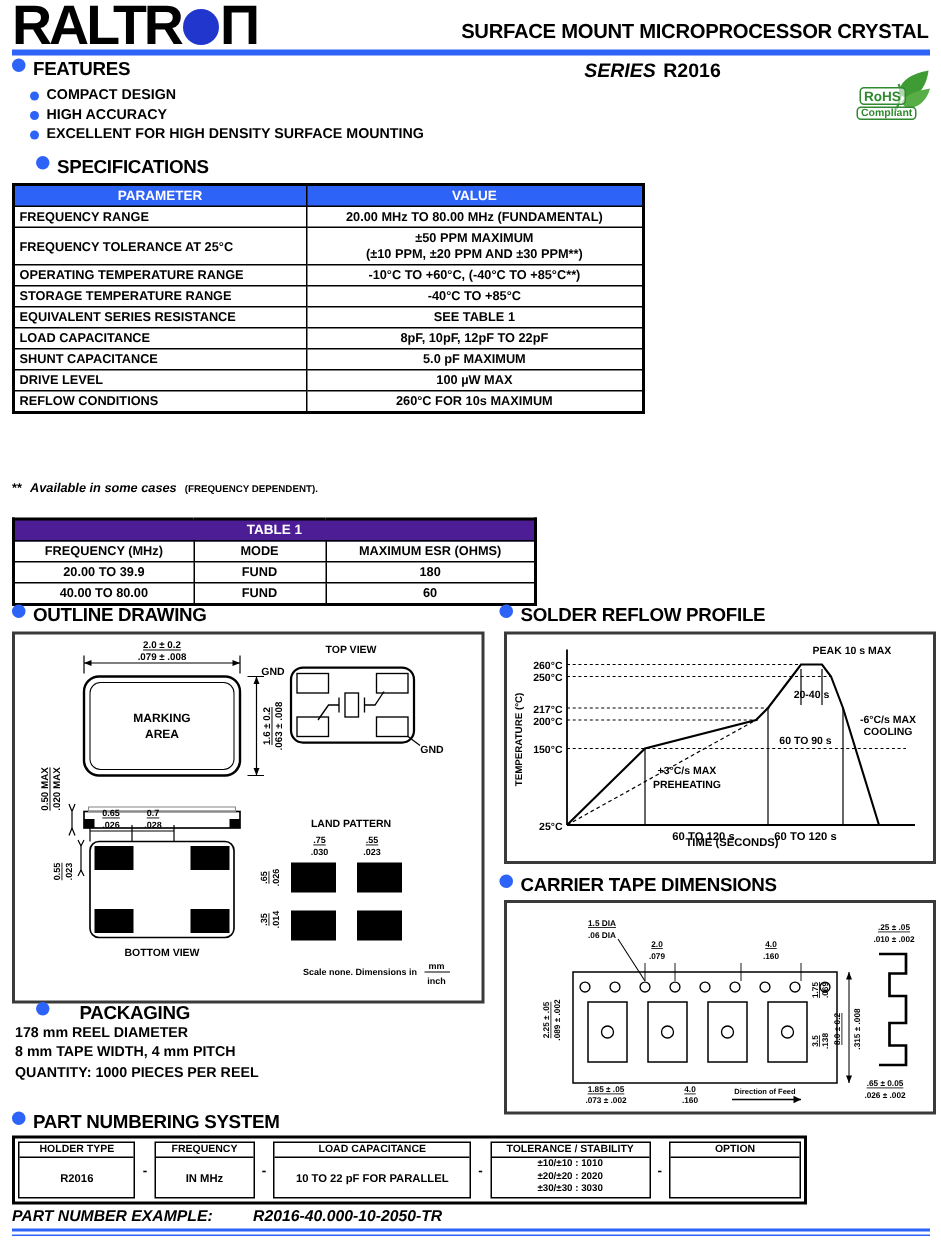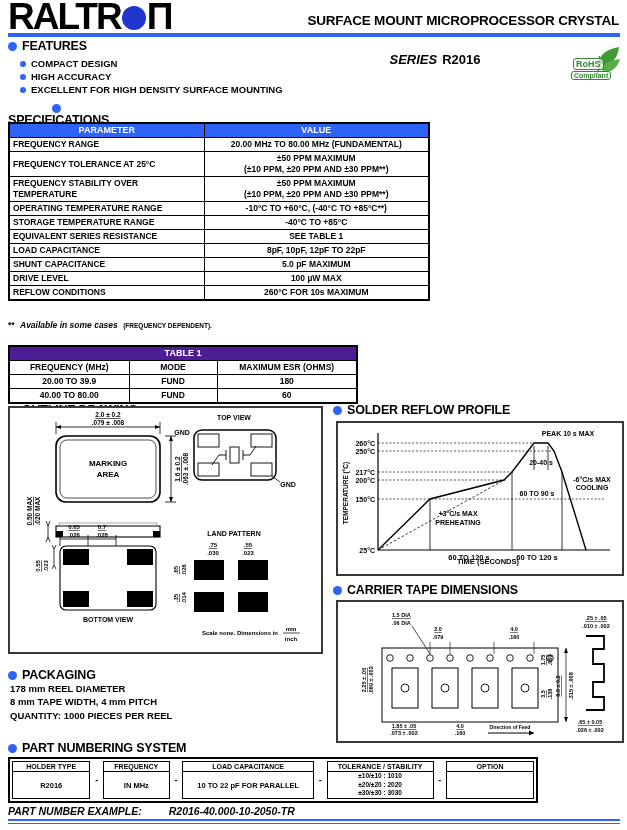--- a/index.html
+++ b/index.html
@@ -6,30 +6,30 @@
   .page{position:relative;width:627px;height:830px;background:#fff;overflow:hidden;
         font-family:"Liberation Sans",sans-serif;color:#000;}
 
   
   .logo{position:absolute;left:8px;top:0px;font-weight:900;font-size:37px;letter-spacing:-2px;
         font-family:"Liberation Sans",sans-serif;line-height:34px;}
   .logo .dot{display:inline-block;width:24px;height:24px;border-radius:50%;background:#2136cd;
         margin:0 1px;vertical-align:baseline;transform:translateY(1px);}
   .doc-title{position:absolute;right:8px;top:13px;font-size:13.5px;font-weight:bold;letter-spacing:-0.2px;}
   .rule{position:absolute;left:8px;right:7px;background:#2e63f7;}
-  .series{position:absolute;left:280px;top:39px;width:310px;text-align:center;font-size:13px;font-weight:bold;margin-top:13px;}
+  .series{position:absolute;left:280px;top:39px;width:310px;text-align:center;font-size:13px;font-weight:bold;}
   .series .it{font-style:italic;margin-right:5px;}
   .rohs{position:absolute;right:6px;top:44px;width:50px;height:52px;}
   .rohs .t1{position:absolute;left:2px;top:14px;font-size:9px;font-weight:bold;color:#2f8a2f;
             border:1px solid #2f8a2f;border-radius:3px;padding:0 2px;background:rgba(255,255,255,.6);}
   .rohs .t2{position:absolute;left:0px;top:27px;font-size:7px;font-weight:bold;color:#2f8a2f;
             border:1px solid #2f8a2f;border-radius:3px;padding:0 2px;background:rgba(255,255,255,.6);}
 
   
-  .sec{position:absolute;display:flex;align-items:center;font-weight:bold;font-size:12.5px;letter-spacing:-0.2px;}
+  .sec{position:absolute;display:flex;align-items:flex-start;font-weight:bold;font-size:12.5px;letter-spacing:-0.2px;}
   .sec .b{width:9px;height:9px;border-radius:50%;background:#2e63f7;margin-right:5px;flex:0 0 auto;}
 
   .feat-item{position:absolute;display:flex;align-items:center;font-size:9.5px;font-weight:bold;}
   .feat-item .b{width:6px;height:6px;border-radius:50%;background:#2e63f7;margin-right:5px;}
 
   
   table{border-collapse:collapse;}
   .spec{position:absolute;left:8px;top:122px;width:420px;border:2px solid #000;table-layout:fixed;}
   .spec th,.spec td{border:1px solid #000;font-size:8.5px;font-weight:bold;padding:1px 3px;line-height:11px;}
   .spec th{background:#2e63f7;color:#fff;font-size:9px;text-align:center;}
@@ -96,21 +96,21 @@
     </div>
   <div class="feat-item" style="left:20px;top:71px;">
     <span class="b"></span>
       <span>HIGH ACCURACY</span>
     </div>
   <div class="feat-item" style="left:20px;top:84px;">
     <span class="b"></span>
       <span>EXCELLENT FOR HIGH DENSITY SURFACE MOUNTING</span>
     </div>
 
-  <div class="sec" style="left:8px;top:104px;flex-direction:column;">
+  <div class="sec" style="left:24px;top:104px;">
     <span class="b"></span>
     <span>SPECIFICATIONS</span>
   </div>
   <table class="spec">
     <colgroup>
         <col style="width:195px">
         <col style="width:225px">
       </colgroup>
     <tbody>
         <tr>
@@ -124,27 +124,20 @@
           </td>
         </tr>
     <tr>
           <td>FREQUENCY TOLERANCE AT 25°C</td>
           <td class="val">
             <div>±50 PPM MAXIMUM</div>
             <div>(±10 PPM, ±20 PPM AND ±30 PPM**)</div>
           </td>
         </tr>
     <tr>
-          <td>FREQUENCY STABILITY OVER TEMPERATURE</td>
-          <td class="val">
-            <div>±50 PPM MAXIMUM</div>
-            <div>(±10 PPM, ±20 PPM AND ±30 PPM**)</div>
-          </td>
-        </tr>
-    <tr>
           <td>OPERATING TEMPERATURE RANGE</td>
           <td class="val">
             <div>-10°C TO +60°C, (-40°C TO +85°C**)</div>
           </td>
         </tr>
     <tr>
           <td>STORAGE TEMPERATURE RANGE</td>
           <td class="val">
             <div>-40°C TO +85°C</div>
           </td>
@@ -212,21 +205,21 @@
           <td>FUND</td>
           <td>60</td>
         </tr>
   </tbody>
     </table>
 
   <div class="sec" style="left:8px;top:403px;">
     <span class="b"></span>
     <span>OUTLINE DRAWING</span>
   </div>
-  <div class="dbox" style="left:8px;top:406px;width:311px;height:244px;">
+  <div class="dbox" style="left:8px;top:421px;width:311px;height:244px;">
     <svg width="307" height="240" viewBox="0 0 307 240">
 
       <line x1="46" y1="14" x2="46" y2="26" stroke="#000" stroke-width="0.8"></line>
       <line x1="150" y1="14" x2="150" y2="26" stroke="#000" stroke-width="0.8"></line>
       <line x1="46" y1="19" x2="150" y2="19" stroke="#000" stroke-width="0.8"></line>
       <path d="M46 19 l5 -2 v4 Z M150 19 l-5 -2 v4 Z" fill="#000"></path>
       <text x="98" y="9" font-size="6.5" text-anchor="middle" class="u">2.0 ± 0.2</text>
       <text x="98" y="17" font-size="6.5" text-anchor="middle">.079 ± .008</text>
 
       <rect x="46" y="28" width="104" height="66" rx="10" fill="none" stroke="#000" stroke-width="1.6"></rect>
@@ -412,21 +405,21 @@
       <text x="122" y="126" font-size="5.5" text-anchor="middle" class="u">4.0</text>
       <text x="122" y="133" font-size="5.5" text-anchor="middle">.160</text>
       <text x="172" y="127" font-size="5" text-anchor="middle" font-weight="normal">Direction of Feed</text>
       <line x1="150" y1="131" x2="196" y2="131" stroke="#000" stroke-width="1"></line>
       <path d="M196 131 l-5 -2.5 v5 Z" fill="#000"></path>
       <text x="252" y="122" font-size="5.5" text-anchor="middle" class="u">.65 ± 0.05</text>
       <text x="252" y="130" font-size="5.5" text-anchor="middle">.026 ± .002</text>
     </svg>
   </div>
 
-  <div class="sec" style="left:8px;top:668px;">
+  <div class="sec" style="left:24px;top:668px;gap:15px;">
     <span class="b"></span>
     <span>PACKAGING</span>
   </div>
   <div class="pack-line" style="top:683px;text-align:center;">178 mm REEL DIAMETER</div>
   <div class="pack-line" style="top:696px;">8 mm TAPE WIDTH, 4 mm PITCH</div>
   <div class="pack-line" style="top:710px;">QUANTITY: 1000 PIECES PER REEL</div>
 
   <div class="sec" style="left:8px;top:741px;">
     <span class="b"></span>
     <span>PART NUMBERING SYSTEM</span>

